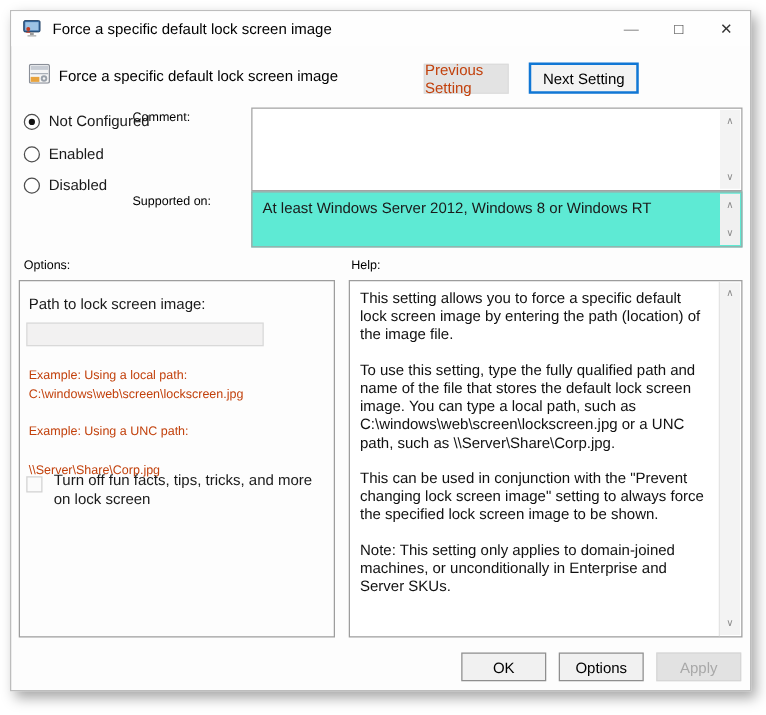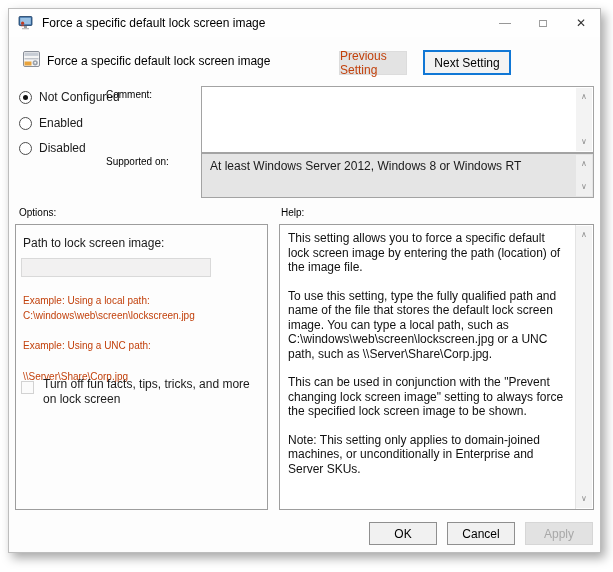--- a/index.html
+++ b/index.html
@@ -28,21 +28,21 @@
   .radio-circle { width:13px; height:13px; border:1px solid #4d4d4d; border-radius:50%; background:#fff; margin-right:7px; position:relative; flex:0 0 auto; }
   .radio-row.checked .radio-circle::after { content:""; position:absolute; left:3px; top:3px; width:5px; height:5px; border-radius:50%; background:#111; }
   
   .field-label { position:absolute; font-size:10px; color:#000000; }
   .box { position:absolute; border:1px solid #a3a3a3; background:#fff; }
   .scrollcol { position:absolute; top:1px; bottom:1px; right:1px; width:16px; background:#f3f3f3; }
   .scrollcol .arr { position:absolute; left:0; width:16px; height:14px; text-align:center; font-size:8px; color:#8d8d8d; line-height:14px; }
   .scrollcol .arr.up { top:2px; }
   .scrollcol .arr.dn { bottom:2px; }
   .comment-box textarea { position:absolute; inset:0; right:17px; border:none; outline:none; resize:none; background:transparent; font-family:"Liberation Sans", sans-serif; font-size:12px; padding:3px 6px; }
-  .supported-box { background:#e5e5e5; }
+  .supported-box { background:#5eead4; }
   .supported-box .scrollcol { background:#f0f0f0; }
   .supported-text { position:absolute; left:8px; top:5px; right:20px; font-size:12px; color:#1a1a1a; }
   
   .panel { position:absolute; top:215px; height:286px; border:1px solid #9d9d9d; background:#fdfdfd; }
   .panel-options { left:6px; width:253px; }
   .panel-help { left:270px; width:315px; background:#fff; }
   .opt-label { position:absolute; left:7px; top:11px; }
   .path-input { position:absolute; left:5px; top:33px; width:190px; height:19px; background:#f2f1f1; border:1px solid #d9d9d9; }
   .opt-text { position:absolute; left:7px; right:6px; font-size:10px; line-height:15px; color:#c2410c; }
   .chk-row { position:absolute; left:5px; top:152px; right:8px; display:flex; }
@@ -150,16 +150,16 @@
       <p>This can be used in conjunction with the "Prevent changing lock screen image" setting to always force the specified lock screen image to be shown.</p>
       <p>Note: This setting only applies to domain-joined machines, or unconditionally in Enterprise and Server SKUs.</p>
     </div>
     <div class="scrollcol">
       <div class="arr up">∧</div>
       <div class="arr dn">∨</div>
     </div>
   </div>
 
   <div class="btn btn-footer btn-ok">OK</div>
-  <div class="btn btn-footer btn-cancel">Cancel</div>
+  <div class="btn btn-footer btn-cancel">Options</div>
   <div class="btn btn-footer btn-apply">Apply</div>
 
 </div>
 
 </body></html>

